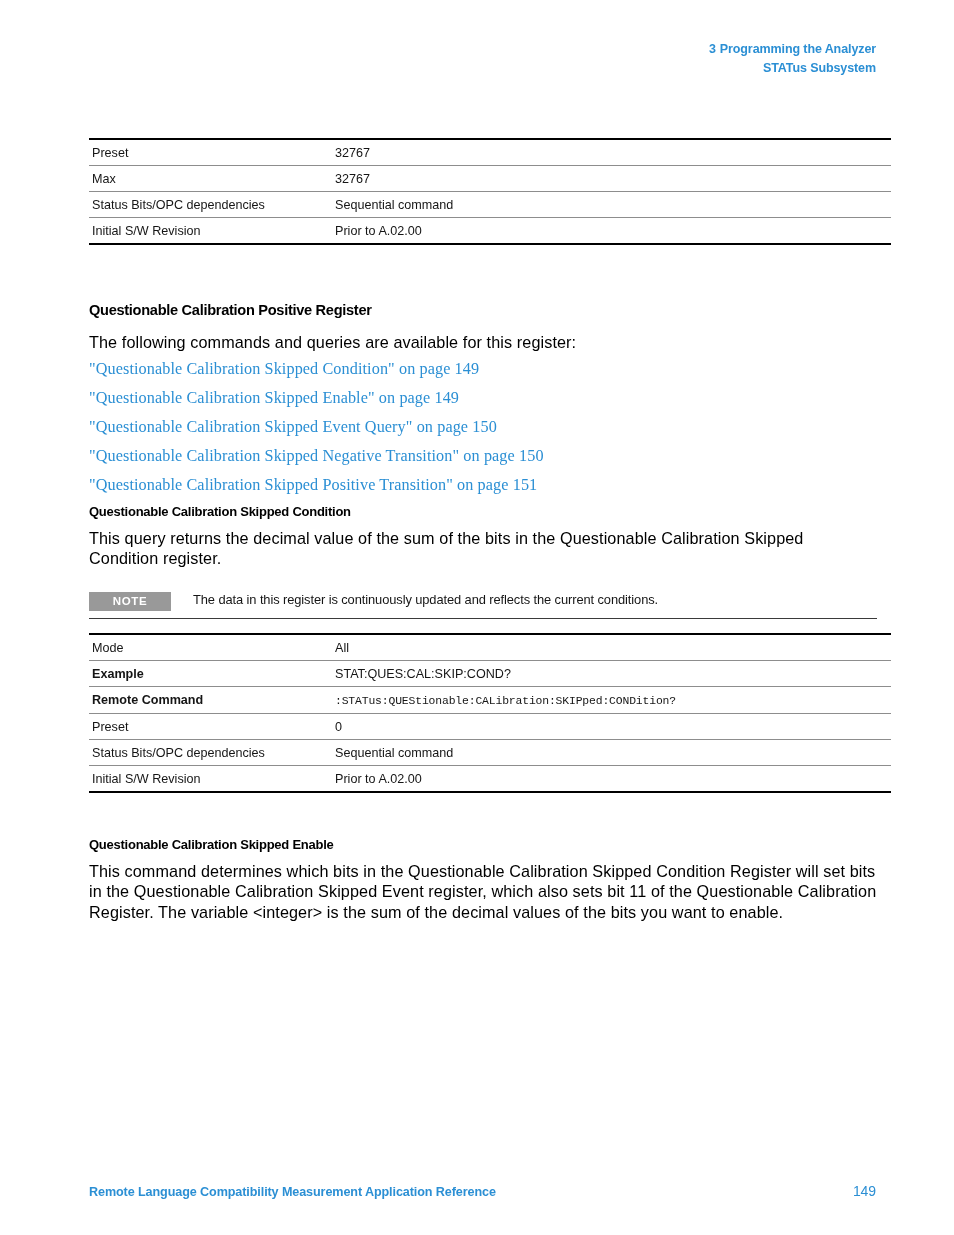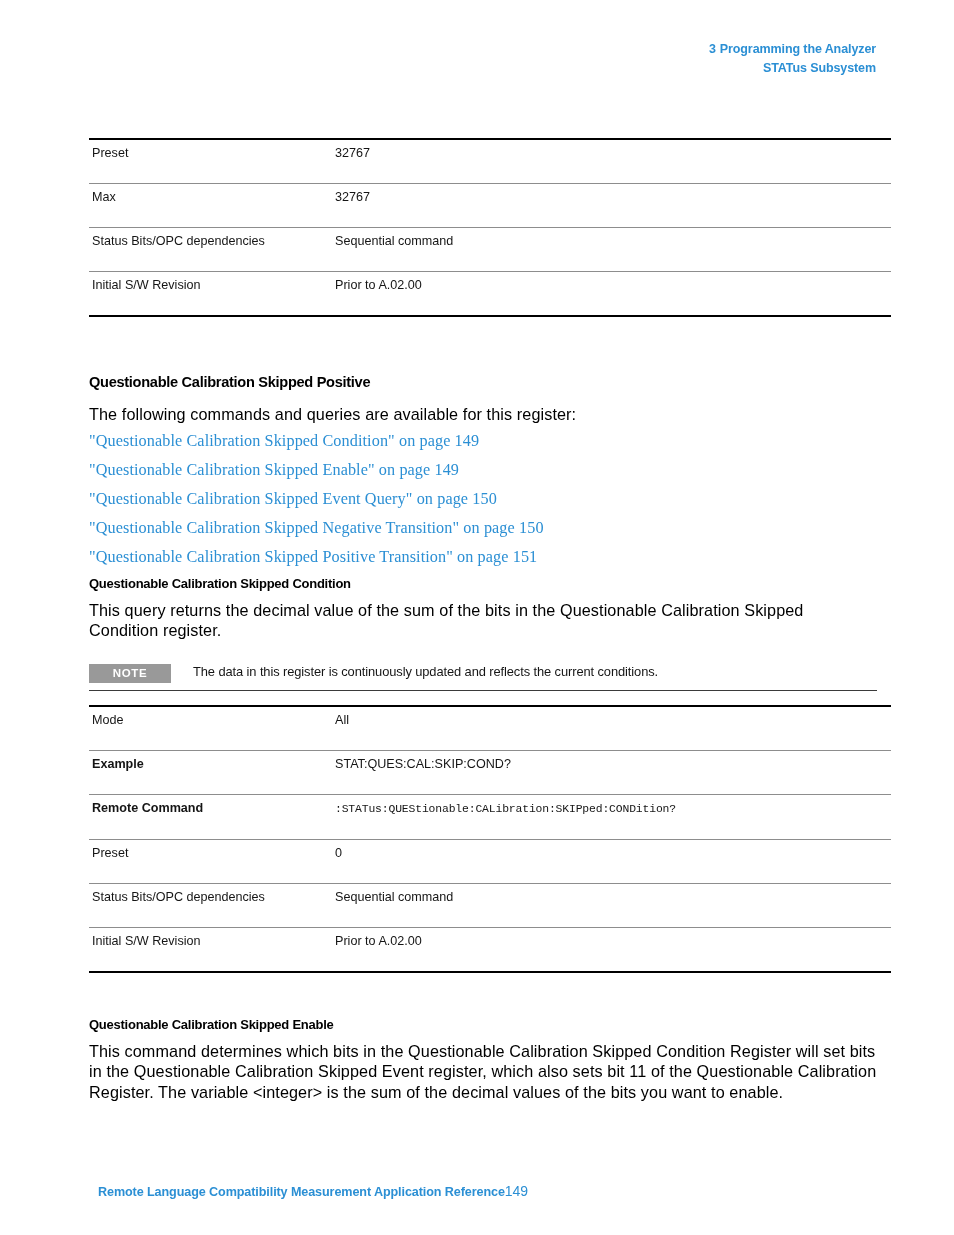--- a/index.html
+++ b/index.html
@@ -52,21 +52,21 @@
     width: 788px;
     border-collapse: collapse;
     table-layout: fixed;
     font-family: "Liberation Sans", "DejaVu Sans", sans-serif;
     font-size: 12.6px;
     color: #151515;
   }
   table.spec tr.thick-top > td { border-top: 2.5px solid #000; }
   table.spec td {
     border-bottom: 1.2px solid #8d8d8d;
-    padding: 6px 4px 22px 3px;
+    padding: 6px 4px 4px 3px;
     vertical-align: baseline;
     line-height: 15px;
   }
   table.spec tr:last-child > td { border-bottom: 2.2px solid #000; }
   table.spec td.k { width: 236px; }
   table.spec td.v { width: 552px; }
   table.spec td.k.bold { font-weight: 700; }
   table.spec td.v.mono {
     font-family: "Liberation Mono", "DejaVu Sans Mono", monospace;
     font-size: 11.4px;
@@ -150,30 +150,32 @@
     line-height: 17px;
     color: #151515;
     letter-spacing: -0.1px;
   }
 
   .section-gap { height: 44px; }
 
   
   .page-footer {
     position: absolute;
-    left: 98px;
+    left: 89px;
     right: 78px;
     bottom: 36px;
     display: flex;
+    justify-content: space-between;
     align-items: baseline;
     font-family: "Liberation Sans", "DejaVu Sans", sans-serif;
     color: #2b8fd4;
     font-size: 12.6px;
     font-weight: 600;
     letter-spacing: -0.1px;
+    gap: 34px;
   }
   .page-footer .pg-num { font-size: 14px; font-weight: 400; }
 </style>
 </head>
 <body>
 
 <div class="page">
 
   <div class="page-header">
     <div class="hdr-line1">
@@ -200,21 +202,21 @@
         </tr>
         <tr>
           <td class="k">Initial S/W Revision</td>
           <td class="v">Prior to A.02.00</td>
         </tr>
       </tbody>
     </table>
 
     <div class="table-gap-a"></div>
 
-    <h2 class="sec-h">Questionable Calibration Skipped Positive</h2>
+    <h2 class="sec-h">Questionable Calibration Positive Register</h2>
     <p class="body tight">The following commands and queries are available for this register:</p>
 
     <ul class="xref-list">
       <li>
         <a class="xref" href="#">"Questionable Calibration Skipped Condition" on page 149</a>
       </li>
       <li>
         <a class="xref" href="#">"Questionable Calibration Skipped Enable" on page 149</a>
       </li>
       <li>

